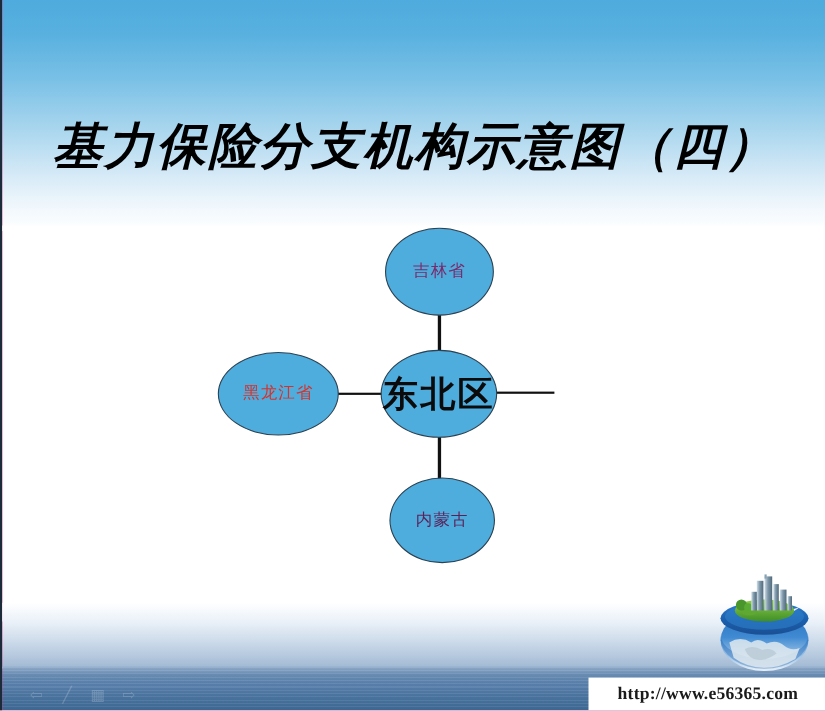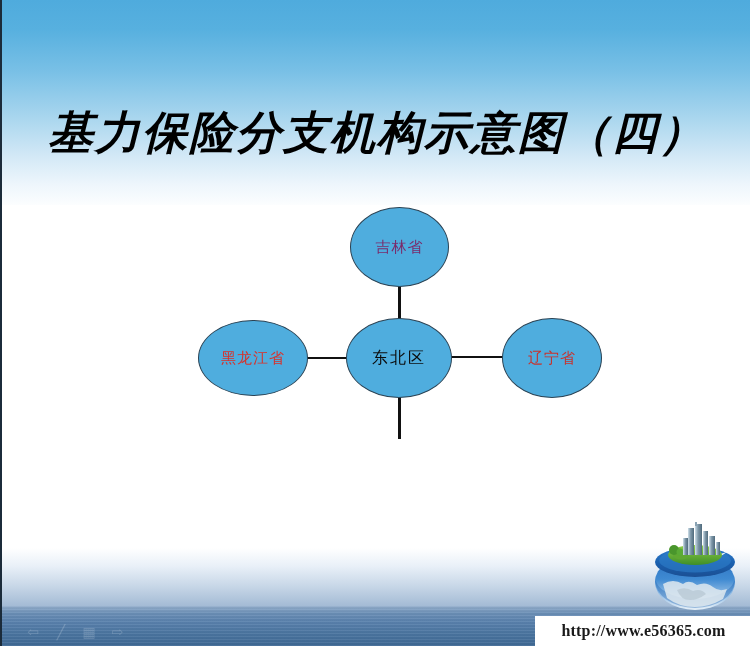--- a/index.html
+++ b/index.html
@@ -110,23 +110,24 @@
     z-index: 3;
     font-family: "Liberation Serif", "DejaVu Serif", serif;
   }
   .node-label {
     font-size: 15px;
     line-height: 1;
     white-space: nowrap;
     letter-spacing: 1px;
   }
   .node-center .node-label {
-    font-size: 16px;
+    font-size: 32px;
     color: #0b0b0b;
     letter-spacing: 2px;
+    font-weight: bold;
   }
   .node-jilin   { left: 348px; top: 207px; width: 99px;  height: 80px; }
   .node-center  { left: 344px; top: 318px; width: 106px; height: 80px; }
   .node-hlj     { left: 196px; top: 320px; width: 110px; height: 76px; align-items: center; }
   .node-liaon   { left: 500px; top: 318px; width: 100px; height: 80px; }
   .node-neimeng { left: 352px; top: 434px; width: 96px;  height: 78px; }
 
   .edge {
     position: absolute;
     background: #111111;
@@ -215,24 +216,24 @@
     </div>
 
     <div class="node node-hlj">
       <span class="node-label" style="color:#d8312a">黑龙江省</span>
     </div>
 
     <div class="node node-center">
       <span class="node-label">东北区</span>
     </div>
 
-    <div class="node node-liaon">
-      <span class="node-label" style="color:#c8322c">辽宁省</span>
-    </div>
-
+
+    <div class="node node-neimeng">
+      <span class="node-label" style="color:#5c1f56">内蒙古</span>
+    </div>
   </div>
 
   <svg class="globe-logo" viewBox="0 0 96 92">
     <defs>
       <linearGradient id="oceanTop" x1="0" y1="0" x2="0" y2="1">
         <stop offset="0%" stop-color="#2f7fd0"></stop>
         <stop offset="55%" stop-color="#1a5fae"></stop>
         <stop offset="100%" stop-color="#1b4f93"></stop>
       </linearGradient>
       <linearGradient id="oceanBody" x1="0" y1="0" x2="0" y2="1">

